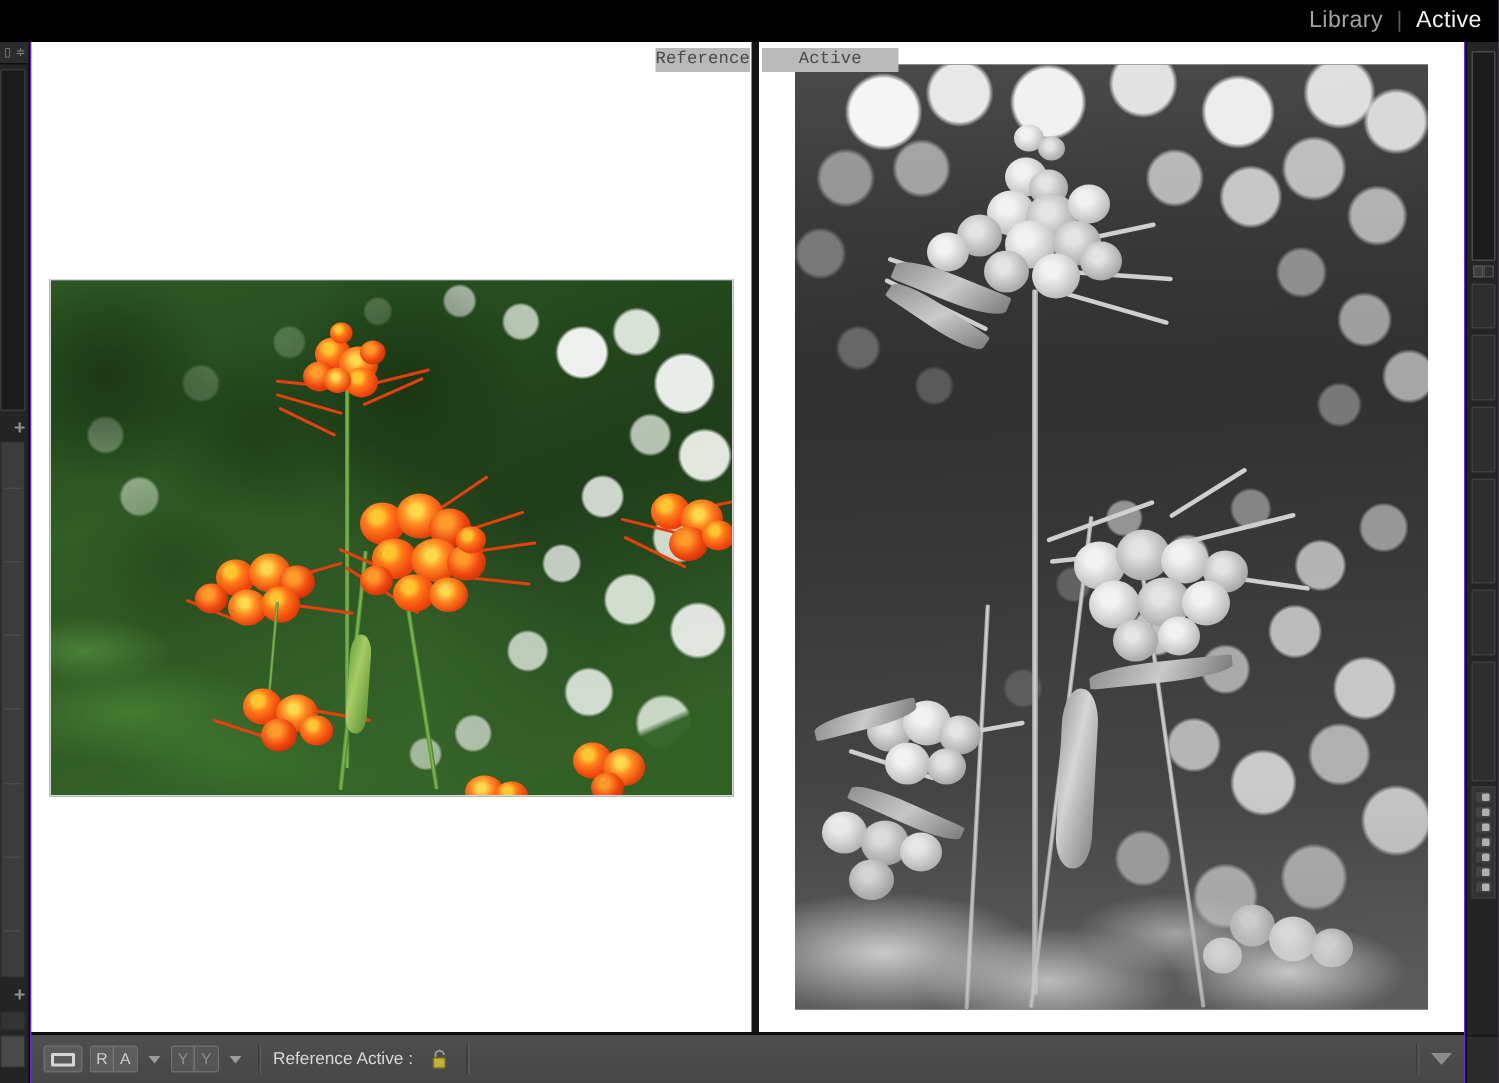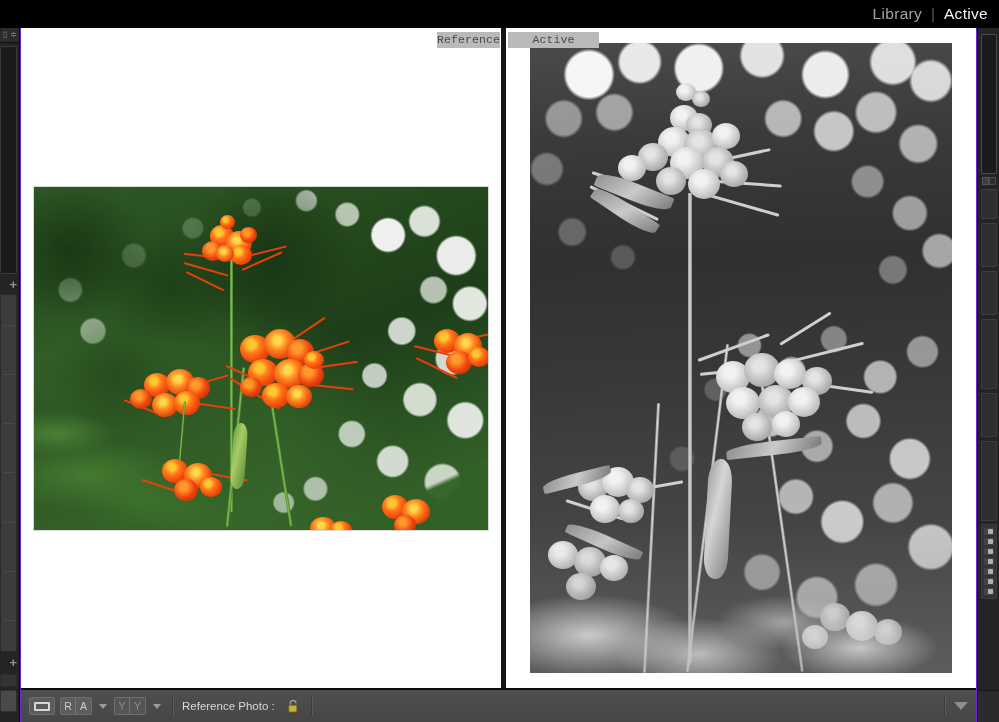--- a/index.html
+++ b/index.html
@@ -536,21 +536,21 @@
       <div class="seg dim">
         <span>Y</span>
         <span>Y</span>
       </div>
       <div class="caret"></div>
     </div>
 
     <div class="tb-sep"></div>
 
     <div class="tb-group">
-      <span class="tb-text">Reference Photo :</span>
+      <span class="tb-text">Reference Active :</span>
       <svg class="padlock" viewBox="0 0 20 20">
         <path d="M6.2 8.6 V6.2 a3.3 3.3 0 0 1 6.6 0" fill="none" stroke="#9a9a9a" stroke-width="1.6"></path>
         <rect x="4.4" y="8.4" width="9.6" height="8.2" rx="1.2" fill="#b5a434" stroke="#6e6416" stroke-width="1"></rect>
         <rect x="5.6" y="9.5" width="7.2" height="6" rx="0.6" fill="#c9b840" opacity="0.65"></rect>
       </svg>
     </div>
 
     <div class="tb-sep"></div>
 
     <div class="tb-spacer"></div>

